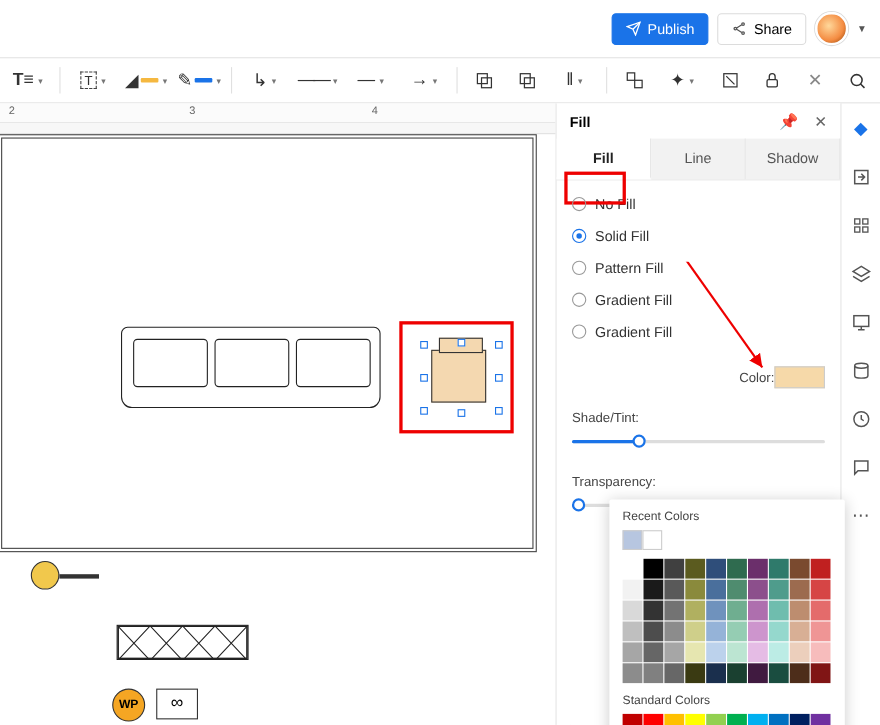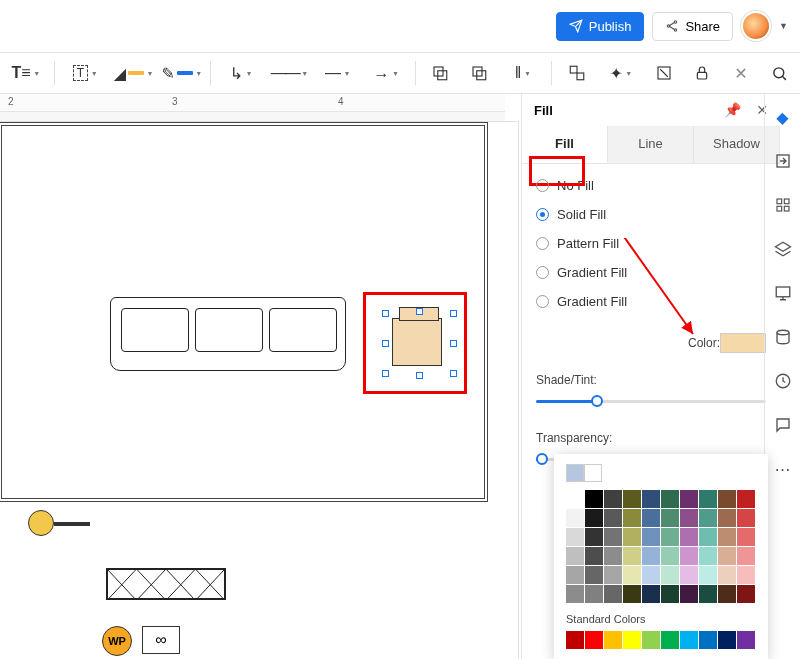--- a/index.html
+++ b/index.html
@@ -41,21 +41,21 @@
   .lamp{position:absolute;left:30px;top:388px;width:26px;height:26px;border-radius:50%;background:#f1c84c;border:1px solid #333;}
   .lampstem{position:absolute;left:56px;top:400px;width:36px;height:4px;background:#333;}
   .crossbox{position:absolute;left:108px;top:446px;width:120px;height:32px;border:1px solid #222;}
   .crossbox::before,.crossbox::after{content:"";position:absolute;left:0;right:0;top:0;bottom:0;border:1px solid #222;}
   .crossbox svg{position:absolute;inset:0;}
   .wp{position:absolute;left:104px;top:504px;width:30px;height:30px;border-radius:50%;background:#f5a623;border:1px solid #333;display:flex;align-items:center;justify-content:center;font-size:11px;font-weight:700;color:#000;}
   .inf{position:absolute;left:144px;top:504px;width:38px;height:28px;border:1px solid #333;display:flex;align-items:center;justify-content:center;font-size:16px;}
   .heat{position:absolute;left:238px;top:498px;width:104px;height:40px;border:1px solid #7ab87a;display:flex;align-items:center;justify-content:center;color:#555;font-size:17px;}
 
   
-  .panel { position:absolute; top:94px; right:20px; width:259px; bottom:0; border-left:1px solid #e5e5e5; background:#fff; }
+  .panel { position:absolute; top:94px; right:36px; width:259px; bottom:0; border-left:1px solid #e5e5e5; background:#fff; }
   .panel-head{display:flex;align-items:center;justify-content:space-between;padding:8px 12px;}
   .panel-head .title{font-size:13px;font-weight:600;}
   .panel-head .ctrl{display:flex;gap:14px;color:#666;font-size:14px;cursor:pointer;}
   .tabs{display:flex;border-bottom:1px solid #e5e5e5;}
   .tab{flex:1;text-align:center;padding:10px 0;font-size:13px;color:#555;background:#f2f2f2;cursor:pointer;border-right:1px solid #e5e5e5;}
   .tab.active{background:#fff;color:#222;font-weight:600;border-bottom:2px solid #fff;}
   .tab-hl{position:absolute; left:7px; top:30px; width:56px; height:30px; border:3px solid #e00; pointer-events:none;}
   .tabs-wrap{position:relative;}
   .opts{padding:14px 14px 6px;text-align:right;}
   .radio{display:flex;align-items:center;gap:8px;font-size:13px;color:#333;margin-bottom:14px;cursor:pointer;}
@@ -332,20 +332,21 @@
     </div>
   <div class="ritem">
       <svg width="18" height="18" viewBox="0 0 24 24" fill="none" stroke="#555" stroke-width="1.8">
         <path d="M4 4h16v12H8l-4 4V4z"></path>
       </svg>
     </div>
   <div class="ritem">⋯</div>
 </div>
 
 <div class="popup">
+  <h4>Recent Colors</h4>
   <div class="recent-grid" id="recent-grid">
       <div class="cell" style="background: rgb(183, 198, 224); border: 1px solid rgb(204, 204, 204);"></div>
       <div class="cell" style="background: rgb(255, 255, 255); border: 1px solid rgb(204, 204, 204);"></div>
     </div>
   <div class="cgrid" id="color-grid">
       <div class="cell" style="background: rgb(255, 255, 255);"></div>
       <div class="cell" style="background: rgb(0, 0, 0);"></div>
       <div class="cell" style="background: rgb(64, 64, 64);"></div>
       <div class="cell" style="background: rgb(91, 91, 31);"></div>
       <div class="cell" style="background: rgb(47, 78, 122);"></div>

